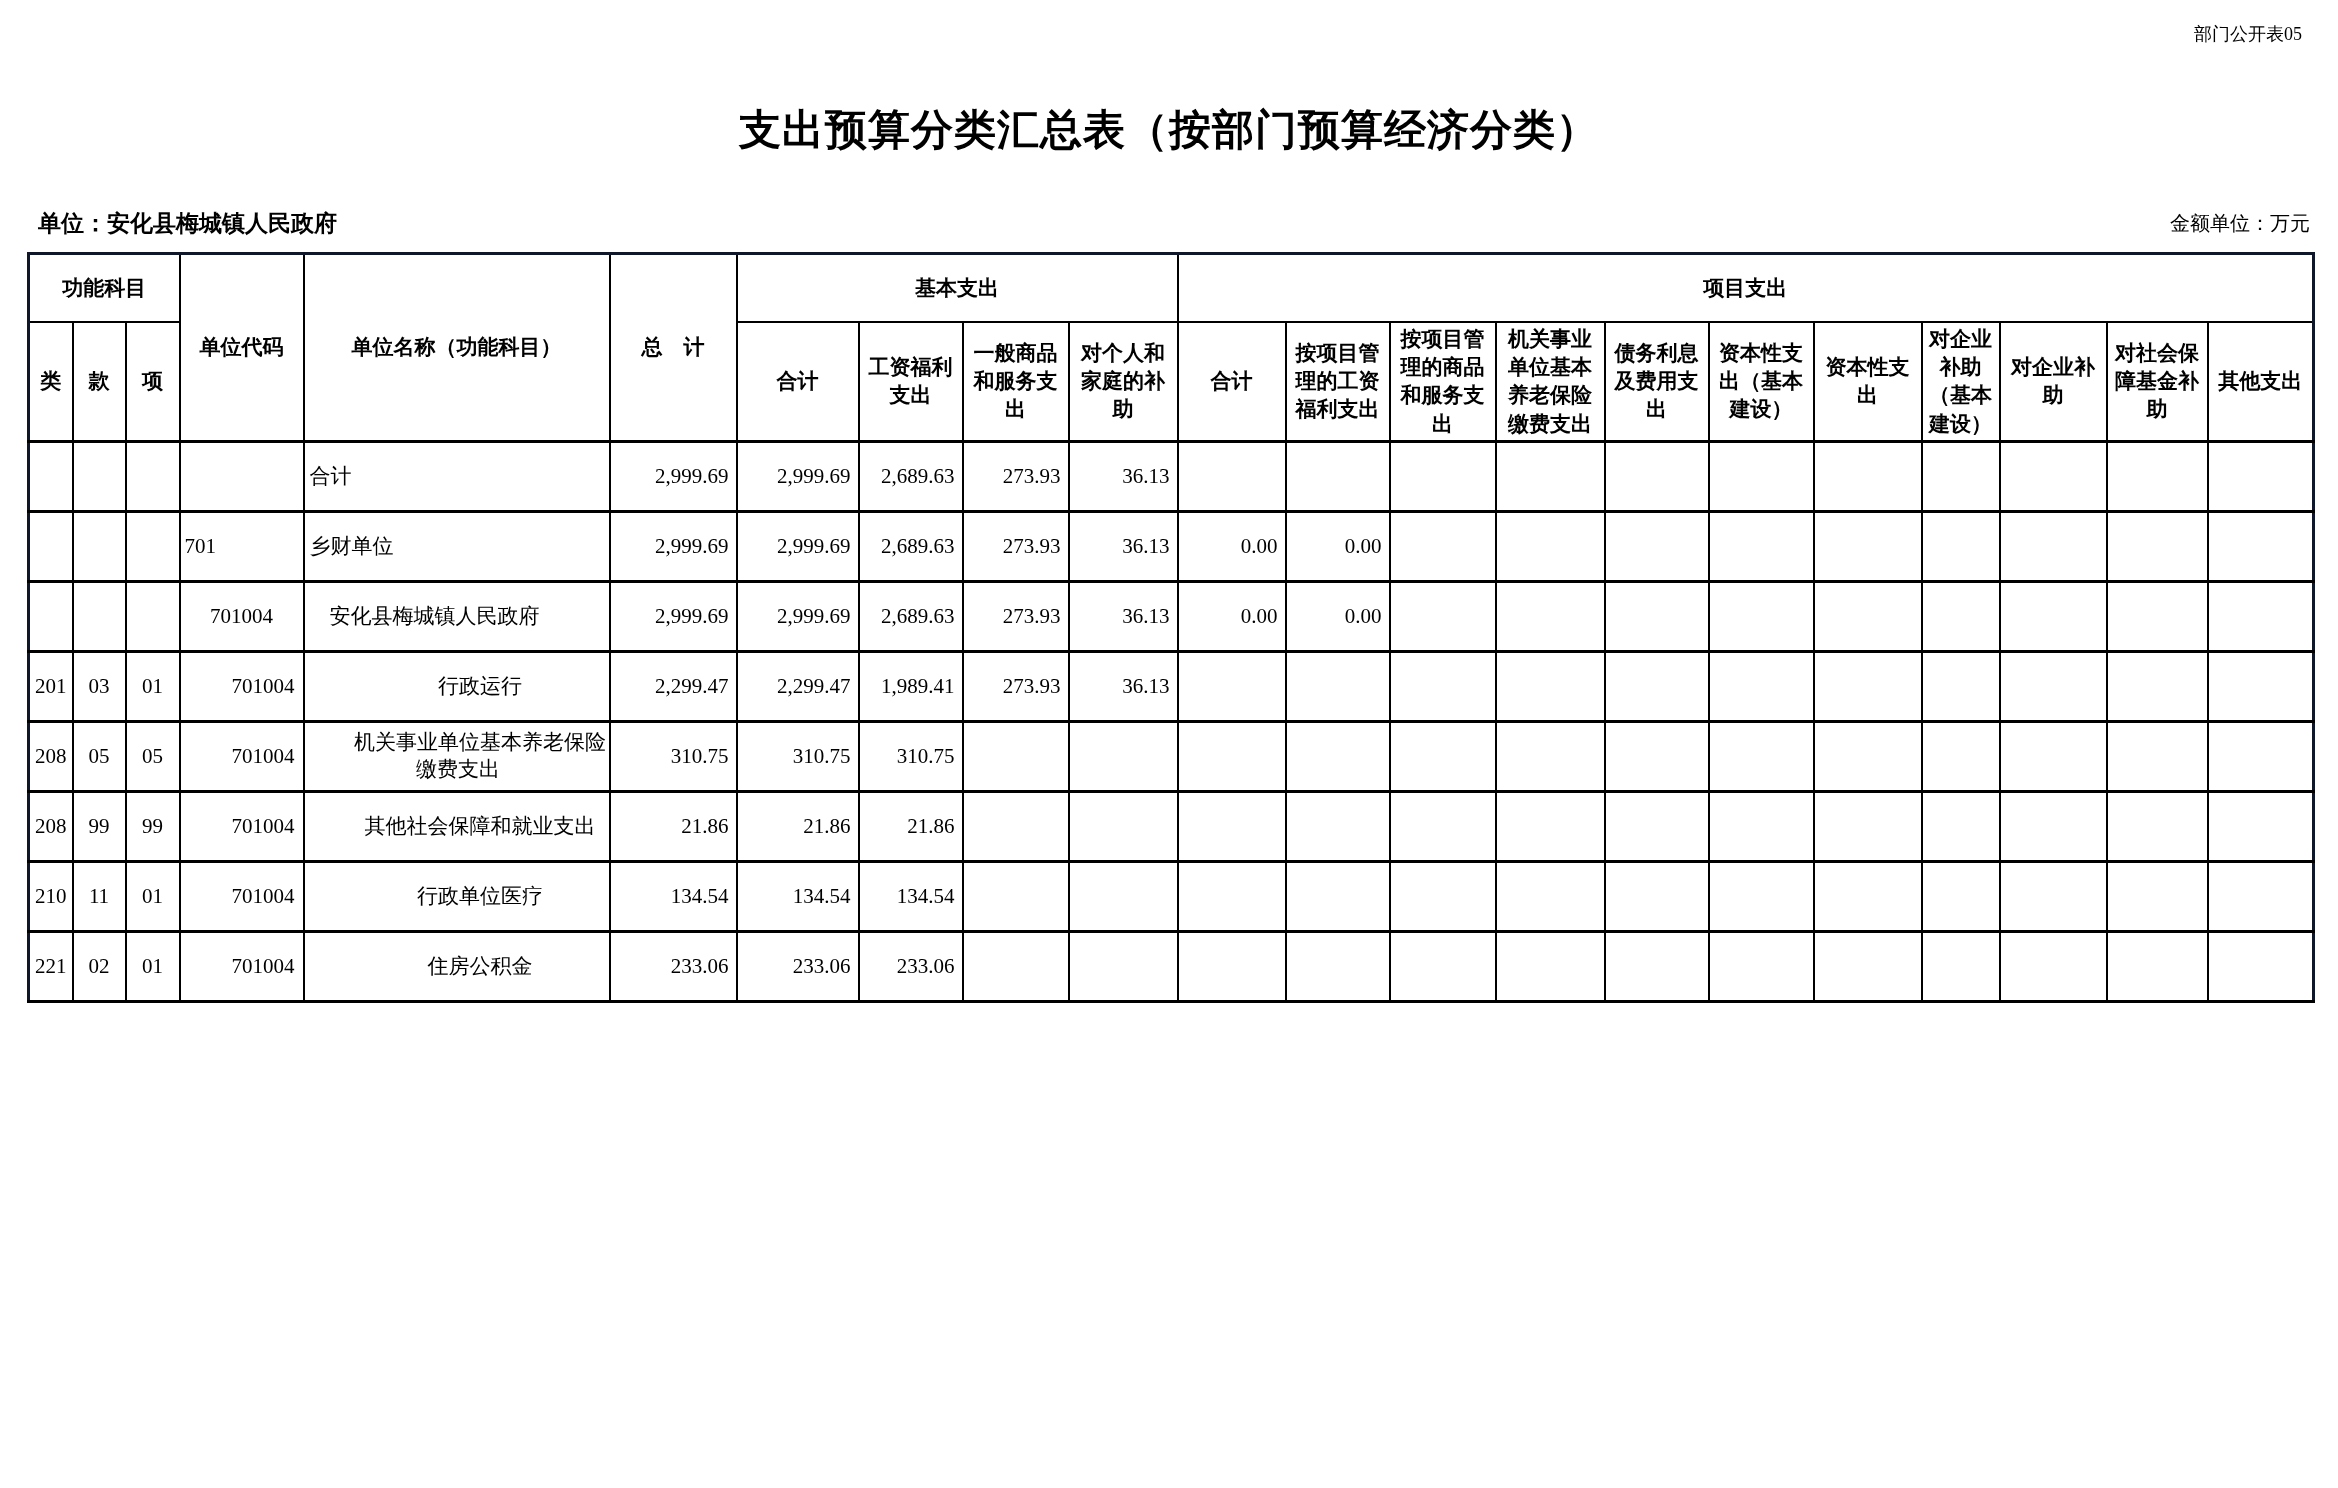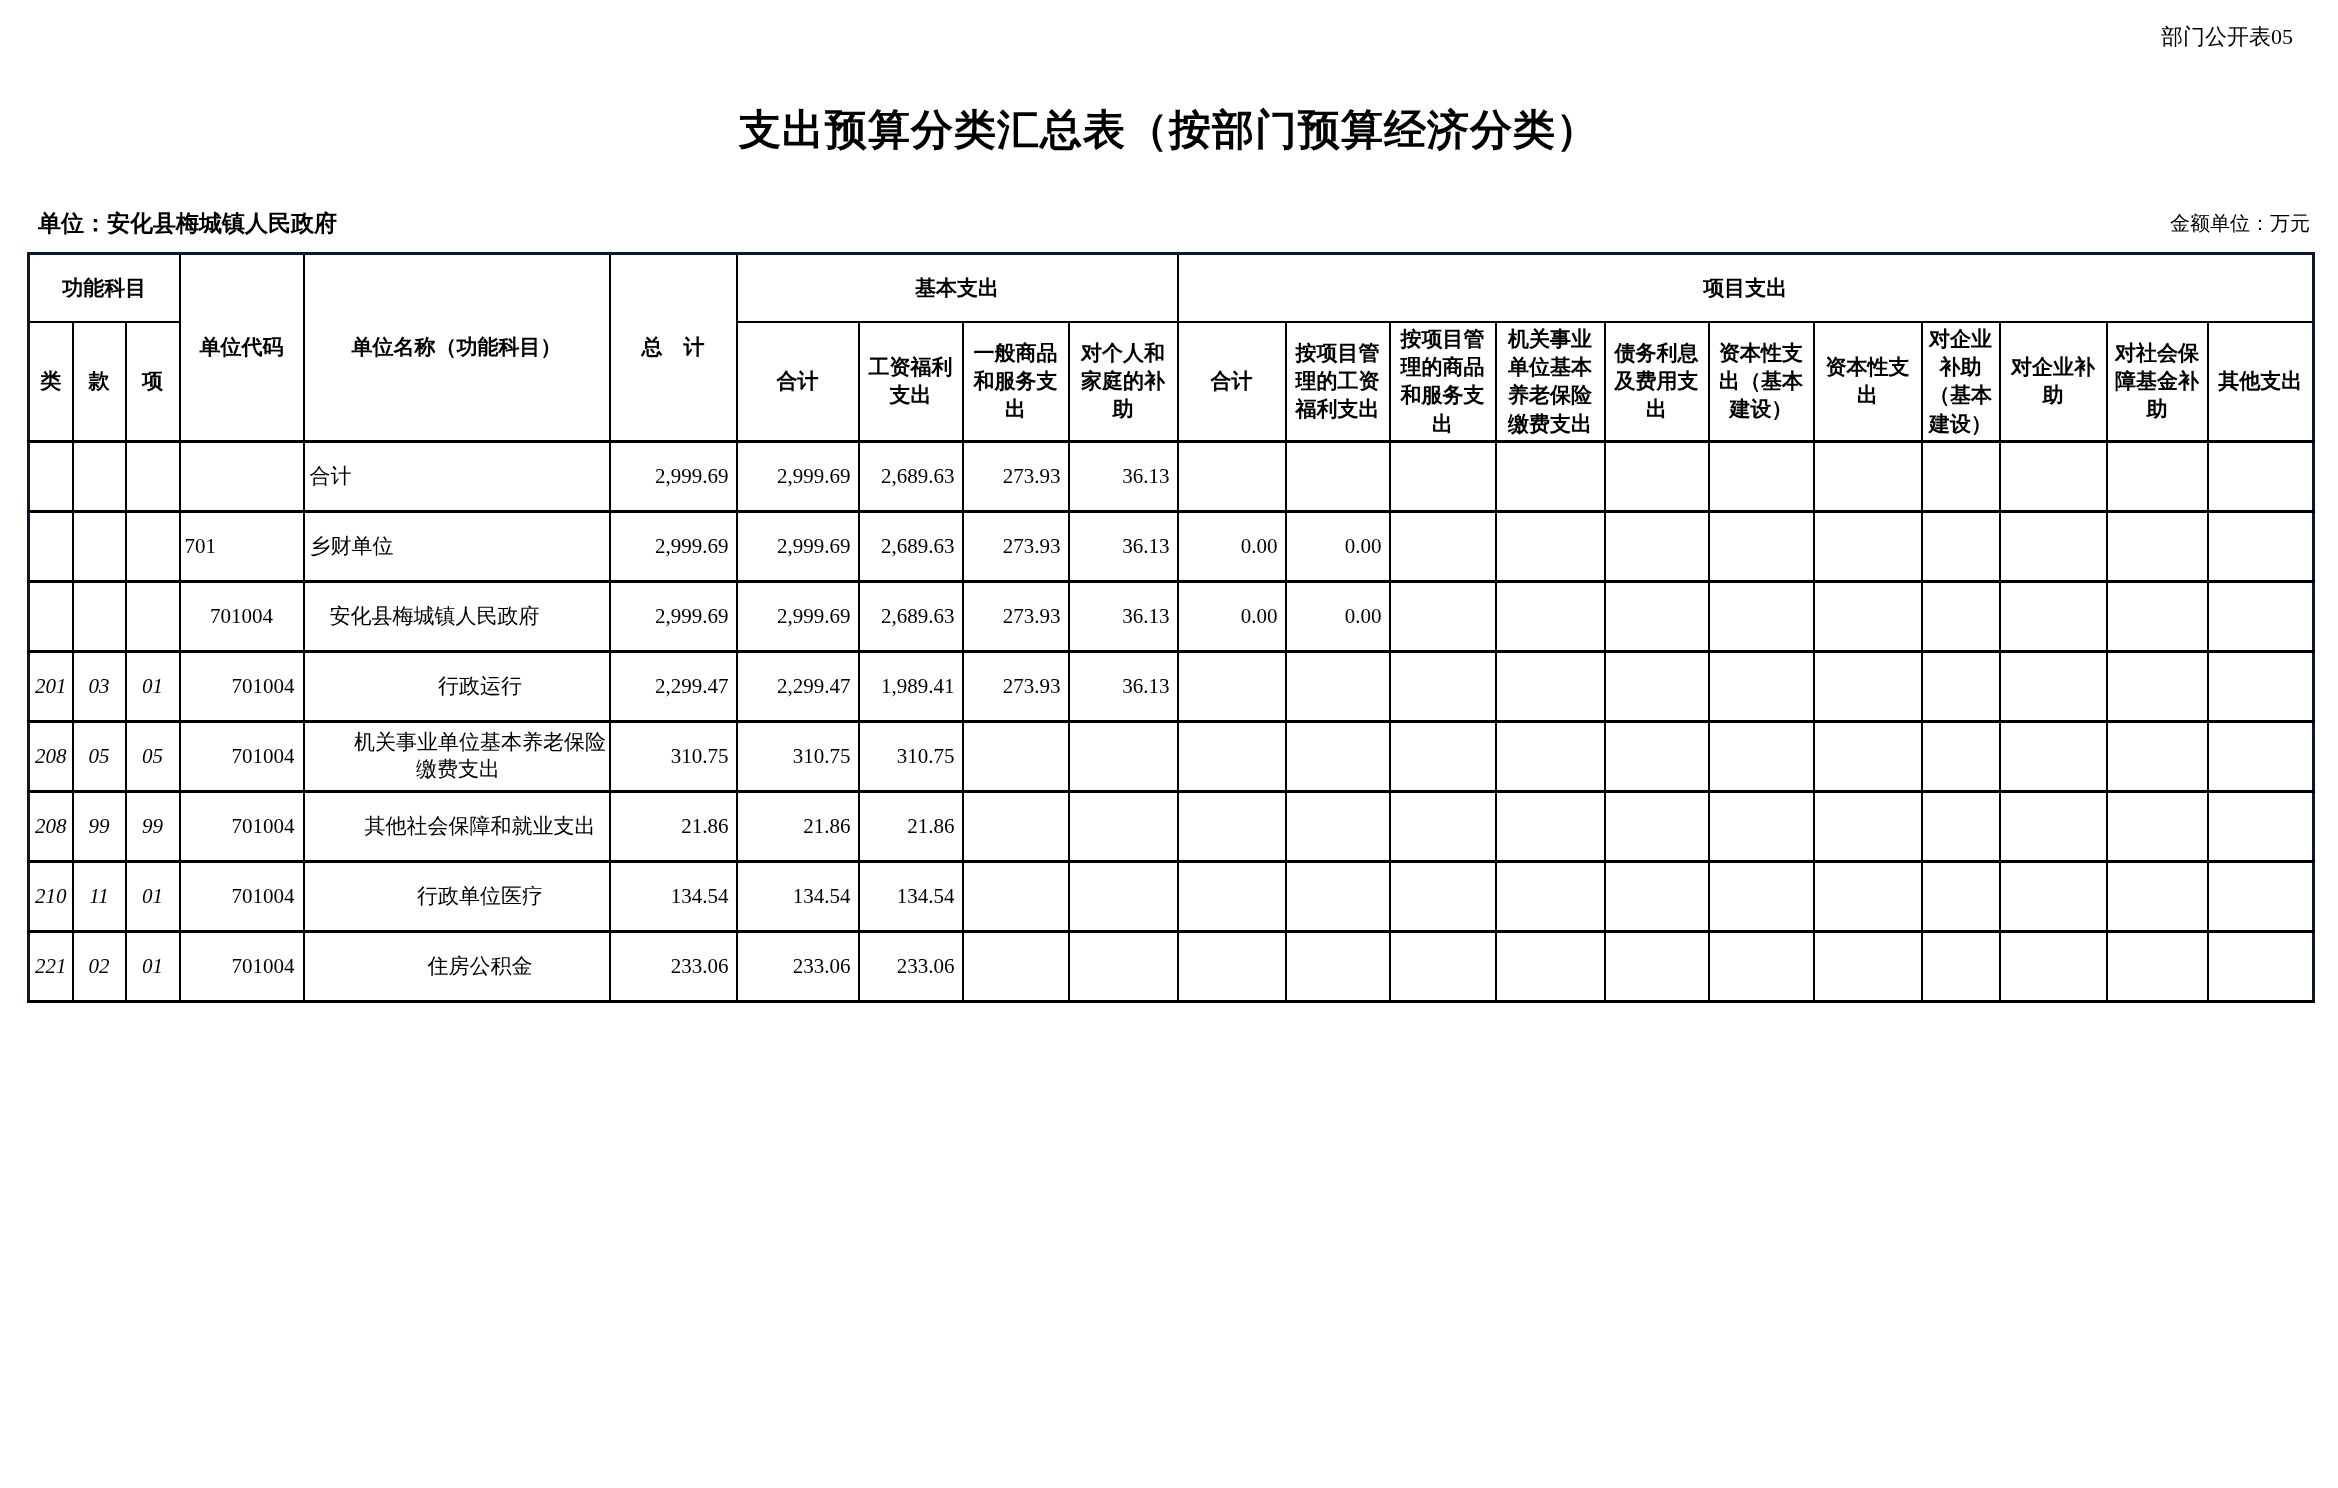--- a/index.html
+++ b/index.html
@@ -8,22 +8,22 @@
     width: 2338px;
     height: 1488px;
     position: relative;
     overflow: hidden;
     color: #000;
     font-family: "Liberation Serif", serif;
   }
   .form-tag {
     position: absolute;
     top: 22px;
-    right: 45px;
-    font-size: 22px;
+    right: 36px;
+    font-size: 18px;
     font-family: "Liberation Serif", serif;
     text-align: center;
   }
   .title {
     position: absolute;
     top: 102px;
     left: 0;
     width: 100%;
     text-align: center;
     font-size: 42px;
@@ -78,21 +78,21 @@
   .budget tbody tr { height: 70px; }
   .budget tbody td {
     font-family: "Liberation Serif", serif;
     font-size: 21px;
     border-top-width: 3px;
     border-bottom-width: 3px;
     word-break: break-all;
     line-height: 1.3;
   }
   .budget td.num   { text-align: right; padding-right: 7px; }
-  .budget td.num-c { text-align: center; font-style: italic; }
+  .budget td.num-c { text-align: center; }
   .budget td.code  { padding: 0 2px; margin-top: 44px; }
   .budget td.name  {
     text-align: left;
     padding-left: 3px;
     white-space: normal;
   }
   tr.lv0 td.code, tr.lv1 td.code { text-align: left; padding-left: 4px; }
   tr.lv2 td.code { text-align: center; }
   tr.lv3 td.code { text-align: right; padding-right: 8px; }
   tr.lv0 td.name, tr.lv1 td.name { text-indent: 2px; }

